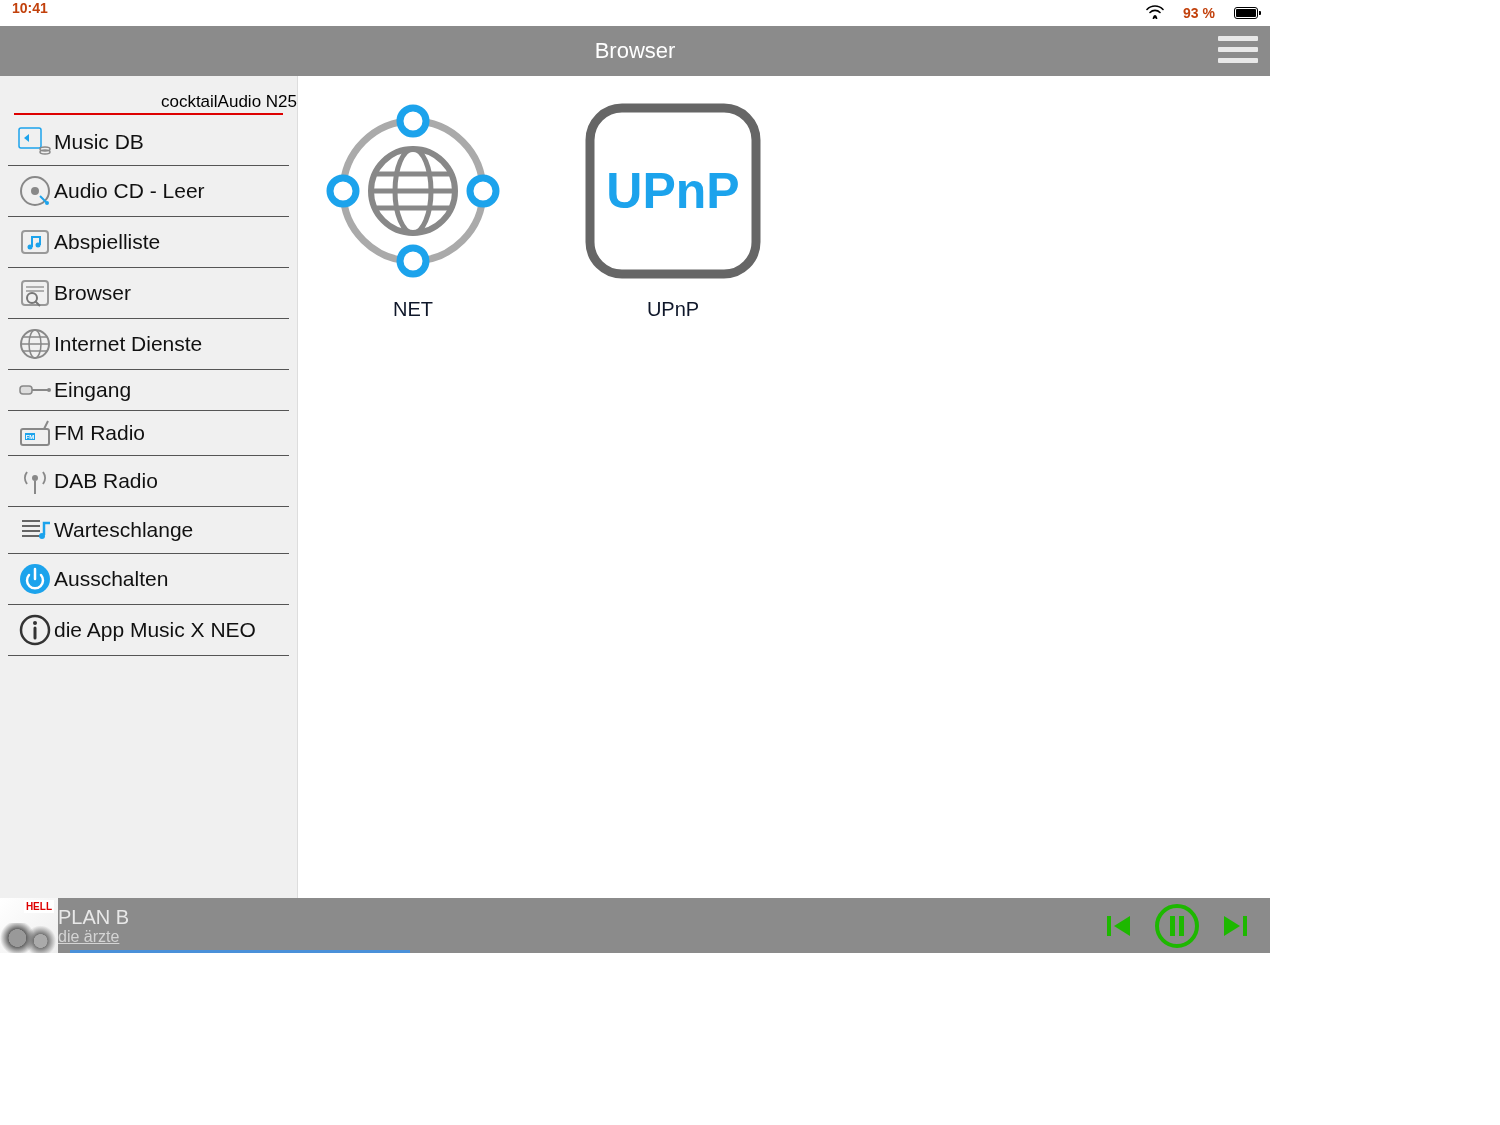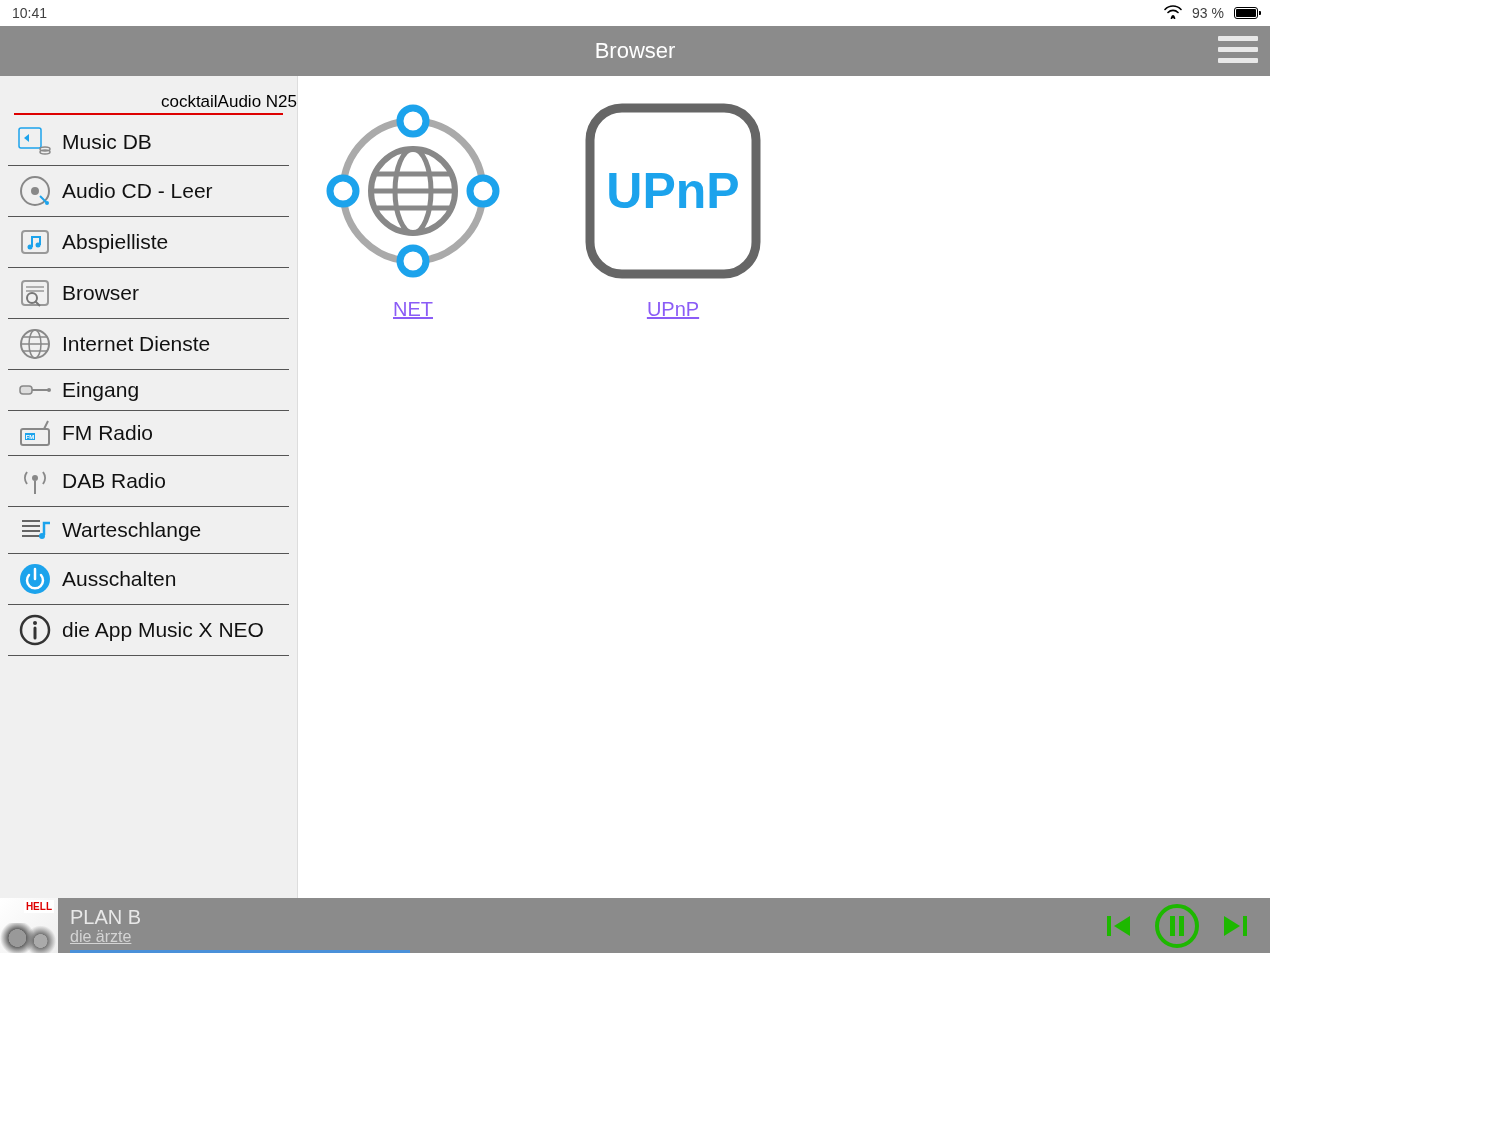--- a/index.html
+++ b/index.html
@@ -9,31 +9,30 @@
     height: 953px;
     background: #fff;
     position: relative;
     overflow: hidden;
   }
   
   .status-bar {
     height: 26px;
     background: #fff;
     display: flex;
-    align-items: center;
     padding: 0 12px;
     font-size: 14px;
-    font-weight: 400;
-    color: #404040;
+    font-weight: 700;
+    color: #c2410c;
   }
   .status-bar .right {
     margin-left: auto;
     display: flex;
     align-items: center;
-    gap: 10px;
+    gap: 19px;
   }
   .battery {
     width: 24px; height: 12px;
     border: 1.5px solid #000;
     border-radius: 3px;
     position: relative;
   }
   .battery::after {
     content: "";
     position: absolute;
@@ -98,21 +97,20 @@
     padding: 10px 0 1px 0;
   }
   .red-line {
     height: 2px;
     background: #d00;
     margin: 0 14px 4px 14px;
   }
   .menu-item {
     display: flex;
     align-items: center;
-    gap: 8px;
     padding: 8px 8px 8px 8px;
     border-bottom: 1px solid #555;
     margin: 0 8px;
     cursor: pointer;
   }
   .menu-item .icon {
     width: 38px;
     display: flex;
     align-items: center;
     justify-content: center;
@@ -140,22 +138,21 @@
   .browser-item .thumb {
     width: 190px;
     height: 190px;
     margin: 0 auto 12px auto;
     display: flex;
     align-items: center;
     justify-content: center;
   }
   .browser-item .caption {
     font-size: 20px;
-    color: #8b5cf6;
-    text-decoration: underline;
+    color: #0f172a;
   }
   
   .player-bar {
     position: absolute;
     left: 0; right: 0; bottom: 0;
     height: 55px;
     background: #8b8b8b;
     display: flex;
     align-items: center;
   }
@@ -175,21 +172,20 @@
     padding: 1px 2px;
   }
   .album-art .band {
     position: absolute;
     bottom: 0; left: 0; right: 0;
     height: 30px;
     background: radial-gradient(circle at 30% 50%, #999 20%, #666 21%, transparent 40%),
                 radial-gradient(circle at 70% 60%, #aaa 15%, #777 16%, transparent 35%);
   }
   .track-meta {
-    margin-left: 12px;
     color: #e8e8e8;
     flex: 1;
   }
   .track-title { font-size: 20px; line-height: 1.1; }
   .track-artist { font-size: 16px; color: #d4d4d4; text-decoration: underline; }
   .progress {
     position: absolute;
     left: 70px; bottom: 0;
     height: 3px;
     width: 340px;

